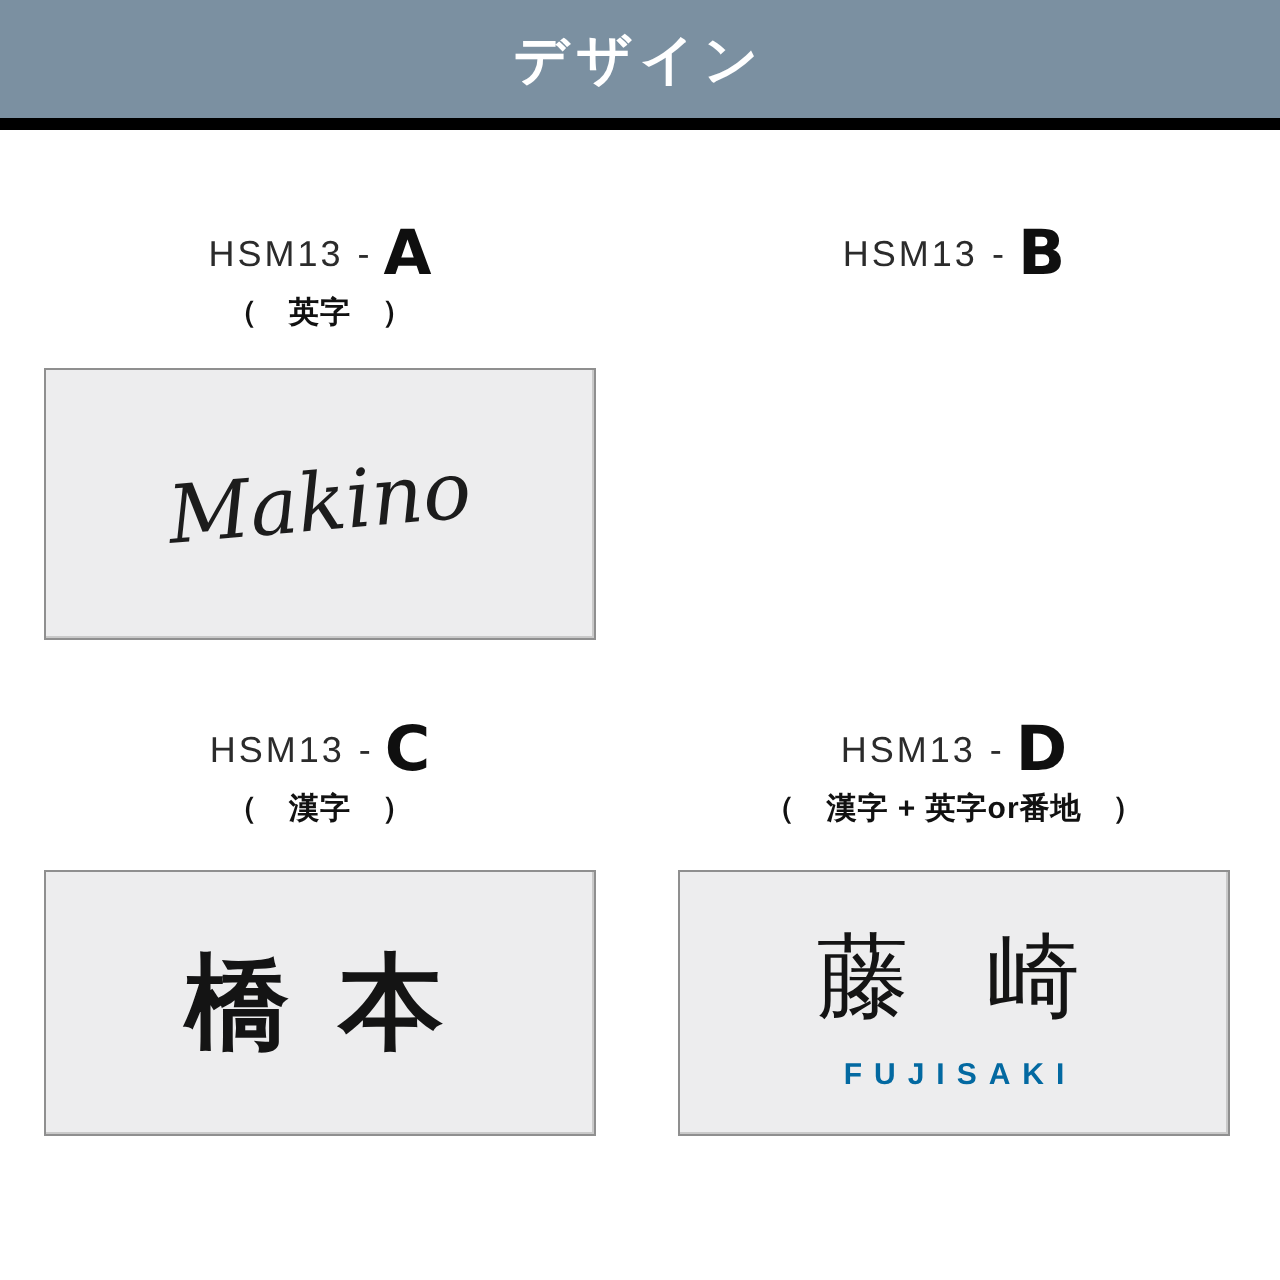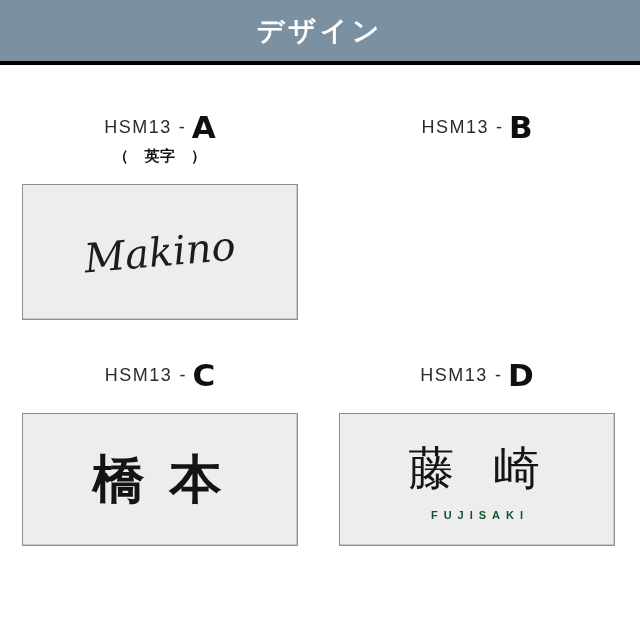--- a/index.html
+++ b/index.html
@@ -15,21 +15,21 @@
     background: #ffffff;
     overflow: hidden;
   }
   
   .header {
     position: absolute;
     top: 0; left: 0;
     width: 640px;
     height: 65px;
     background: #7b90a1;
-    border-bottom: 4px solid #000000;
+    border-bottom: 6px solid #000000;
     display: flex;
     align-items: center;
     justify-content: center;
     box-sizing: border-box;
   }
   .header-title {
     color: #ffffff;
     font-size: 27px;
     font-weight: bold;
     letter-spacing: 4px;
@@ -125,26 +125,26 @@
     white-space: nowrap;
   }
   .plate-kanji-kaisho {
     font-size: 46px;
     letter-spacing: 6px;
     font-family: Liberation Mono, monospace;
     color: #141414;
     white-space: nowrap;
   }
   .plate-romaji {
-    font-size: 11px;
+    font-size: 15px;
     letter-spacing: 6px;
     padding-left: 6px;
     font-weight: 600;
     margin-top: 9px;
-    color: #14532d;
+    color: #0369a1;
   }
 </style>
 </head>
 <body>
 
 <div class="canvas">
 
   <div class="header">
     <div class="header-title">デザイン</div>
   </div>
@@ -168,30 +168,32 @@
       <span class="variant">B</span>
     </div>
   </div>
 
   <div class="cell pos-c row2">
     <div class="label-line">
       <span class="model">HSM13</span>
       <span class="sep">-</span>
       <span class="variant">C</span>
     </div>
+    <div class="subtitle">（　漢字　）</div>
     <div class="plate">
       <div class="plate-kanji-gothic">橋 本</div>
     </div>
   </div>
 
   <div class="cell pos-d row2">
     <div class="label-line">
       <span class="model">HSM13</span>
       <span class="sep">-</span>
       <span class="variant">D</span>
     </div>
+    <div class="subtitle">（　漢字 + 英字or番地　）</div>
     <div class="plate">
       <div class="plate-kanji-kaisho">藤 崎</div>
       <div class="plate-romaji">FUJISAKI</div>
     </div>
   </div>
 
 </div>
 
 </body></html>

